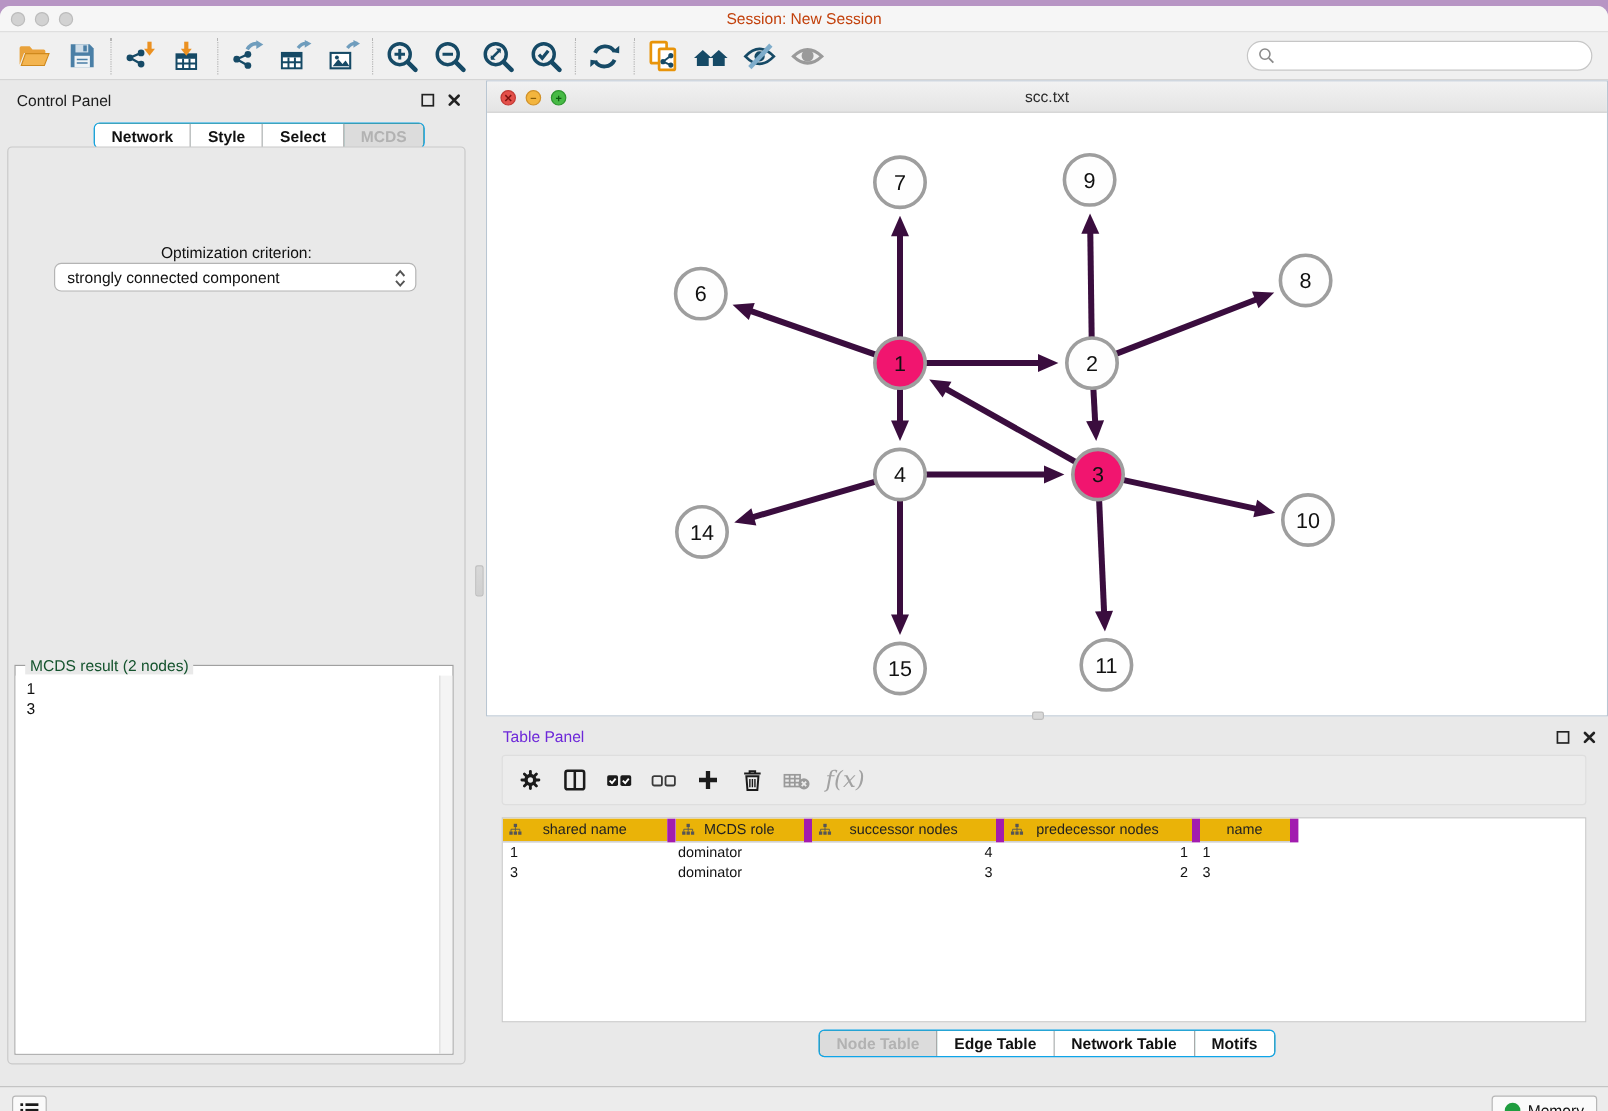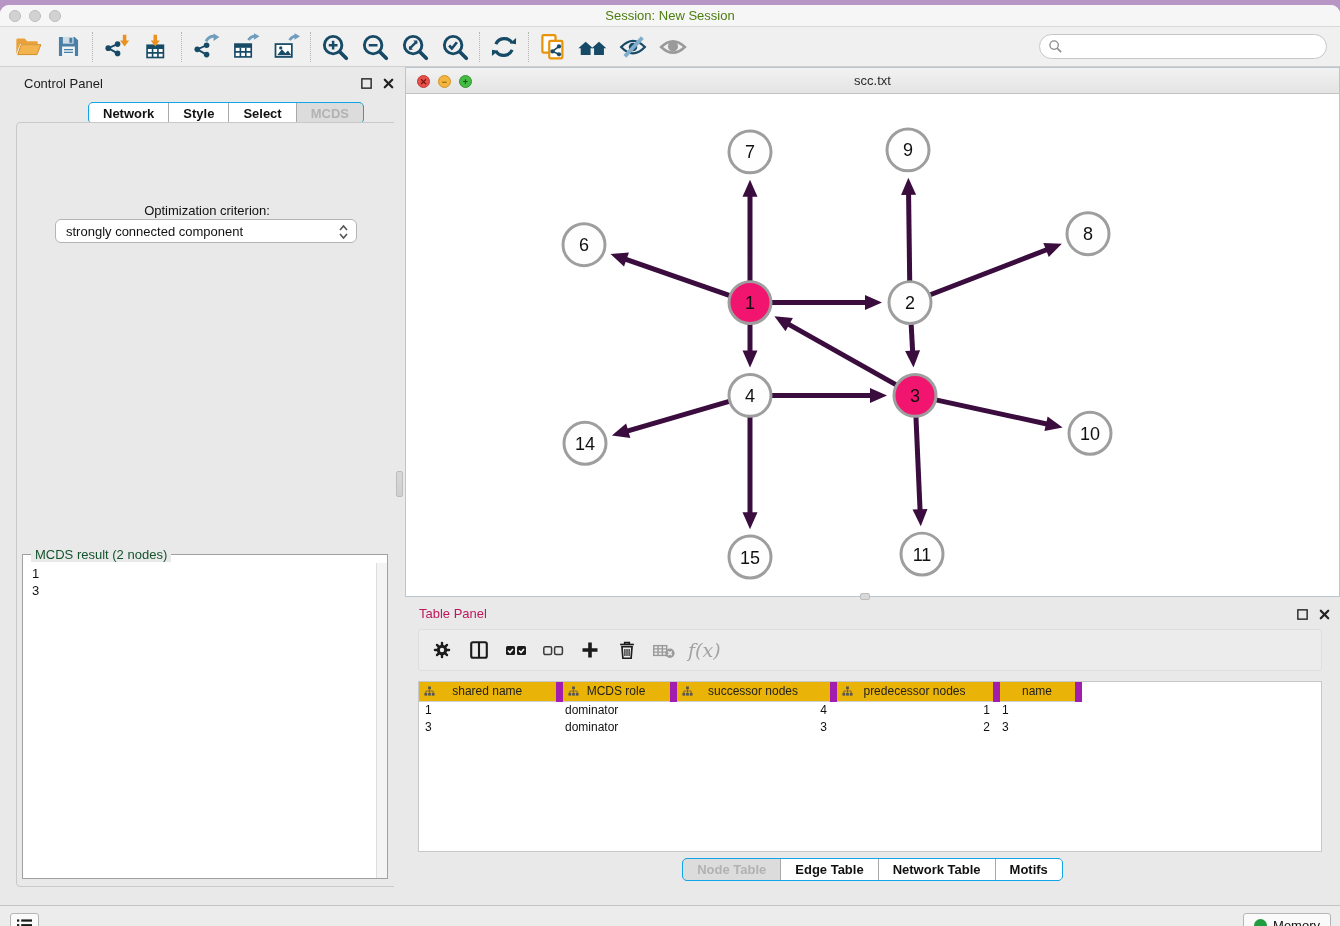--- a/index.html
+++ b/index.html
@@ -4,33 +4,33 @@
 <style>
   * { margin:0; padding:0; box-sizing:border-box; }
   html,body { width:1340px; height:926px; }
   body { background:#b795c4; font-family:"Liberation Sans", sans-serif; position:relative; overflow:hidden; }
   .window { position:absolute; left:0; top:5px; right:0; bottom:0; background:#e9e9e9; border-radius:9px 9px 0 0; overflow:hidden; }
 
   
   .titlebar { position:absolute; left:0; top:0; right:0; height:22px; background:#f6f6f6; border-bottom:1px solid #d9d9d9; }
   .tl-group { position:absolute; left:9px; top:5px; display:flex; gap:8px; }
   .tl { width:12px; height:12px; border-radius:50%; background:#d2d2d2; border:1px solid #bcbcbc; }
-  .win-title { position:absolute; left:0; right:0; top:3px; text-align:center; font-size:13px; color:#4d7c0f; }
+  .win-title { position:absolute; left:0; right:0; top:3px; text-align:center; font-size:13px; color:#c2410c; }
 
   
   .toolbar { position:absolute; left:0; top:22px; right:0; height:40px; background:#f0f0f0; border-bottom:1px solid #cfcfcf; display:flex; align-items:center; }
   .tb-btn { width:40px; height:34px; display:flex; align-items:center; justify-content:center; }
   .tb-sep { width:1px; height:30px; margin:0 4px; border-left:1px dotted #b5b5b5; }
   .tb-spacer { flex:1; }
   .searchbox { position:relative; width:288px; height:25px; margin-right:13px; }
   .searchbox input { width:100%; height:100%; border:1px solid #c6c6c6; border-radius:13px; background:#fff; padding:0 10px 0 28px; font-size:13px; outline:none; }
   .search-mag { position:absolute; left:9px; top:5px; }
 
   
-  .control-panel { position:absolute; left:0; top:62px; width:394px; bottom:36px; background:#e9e9e9;margin-left:10px; }
+  .control-panel { position:absolute; left:0; top:62px; width:394px; bottom:36px; background:#e9e9e9; }
   .panel-head { position:absolute; left:0; top:0; right:0; height:32px; }
   .panel-title { position:absolute; left:14px; top:9px; font-size:13px; color:#1c1c1c; }
   .panel-icons { position:absolute; right:8px; top:8px; display:flex; gap:6px; }
   .panel-icons .pi { width:16px; height:16px; display:flex; align-items:center; justify-content:center; }
 
   .tabgroup { display:flex; border:1px solid #0ea5e9; border-radius:5px; overflow:hidden; background:#0f766e;font-weight:bold; }
   .cp-tabs { position:absolute; left:78px; top:35px; height:22px; }
   .tab { font-size:13px; color:#111; background:#fff; padding:3px 14px; border-right:1px solid #a9a9a9; cursor:default; white-space:nowrap; }
   .tab:last-child { border-right:none; }
   .tab.active { background:#dcdcdc; color:#b2b2b2; }
@@ -60,21 +60,21 @@
   .light.red { background:#e4504a; border:1px solid #c23b36; color:#7c120f; }
   .light.yellow { background:#f3b53e; border:1px solid #d1922a; color:#8a5d07; }
   .light.green { background:#47ba45; border:1px solid #2f9630; color:#0d5c10; }
   .net-title { position:absolute; left:0; right:0; top:5px; text-align:center; font-size:13px; color:#2b2b2b; }
   .net-canvas { position:absolute; left:0; top:26px; right:0; bottom:0; background:#fff; overflow:hidden; }
   .net-canvas svg { width:100%; height:100%; display:block; }
 
   
   .table-panel { position:absolute; left:405px; top:595px; right:0; bottom:36px; background:#e9e9e9; }
   .tp-head { position:absolute; left:0; top:0; right:0; height:26px; }
-  .tp-title { position:absolute; left:14px; top:6px; font-size:13px; color:#be185d; }
+  .tp-title { position:absolute; left:14px; top:6px; font-size:13px; color:#6d28d9; }
   .tp-toolbar { position:absolute; left:13px; right:18px; top:29px; height:42px; background:#ececec; border:1px solid #dedede; border-radius:3px; display:flex; align-items:center; gap:7px; padding-left:8px; }
   .tpi { width:30px; height:30px; display:flex; align-items:center; justify-content:center; }
   .fx-label { font-family:"DejaVu Serif", serif; font-style:italic; font-size:19px; color:#a2a2a2; padding-left:2px; }
 
   .tp-table-wrap { position:absolute; left:13px; right:18px; top:81px; bottom:38px; background:#fff; border:1px solid #c8c8c8; overflow:hidden; }
   table.node-table { border-collapse:collapse; font-size:12px; table-layout:fixed; }
   table.node-table th { height:19px; background:#eab308; border-right:7px solid #a21caf; border-bottom:1px solid #cfcfcf; font-weight:normal; font-size:12px; color:#222; position:relative; text-align:center; }
   table.node-table th .tree-ic { position:absolute; left:5px; top:4px; }
   table.node-table td { height:17px; padding:0 6px; color:#111; white-space:nowrap; overflow:hidden; }
   table.node-table td.num { text-align:right; }

